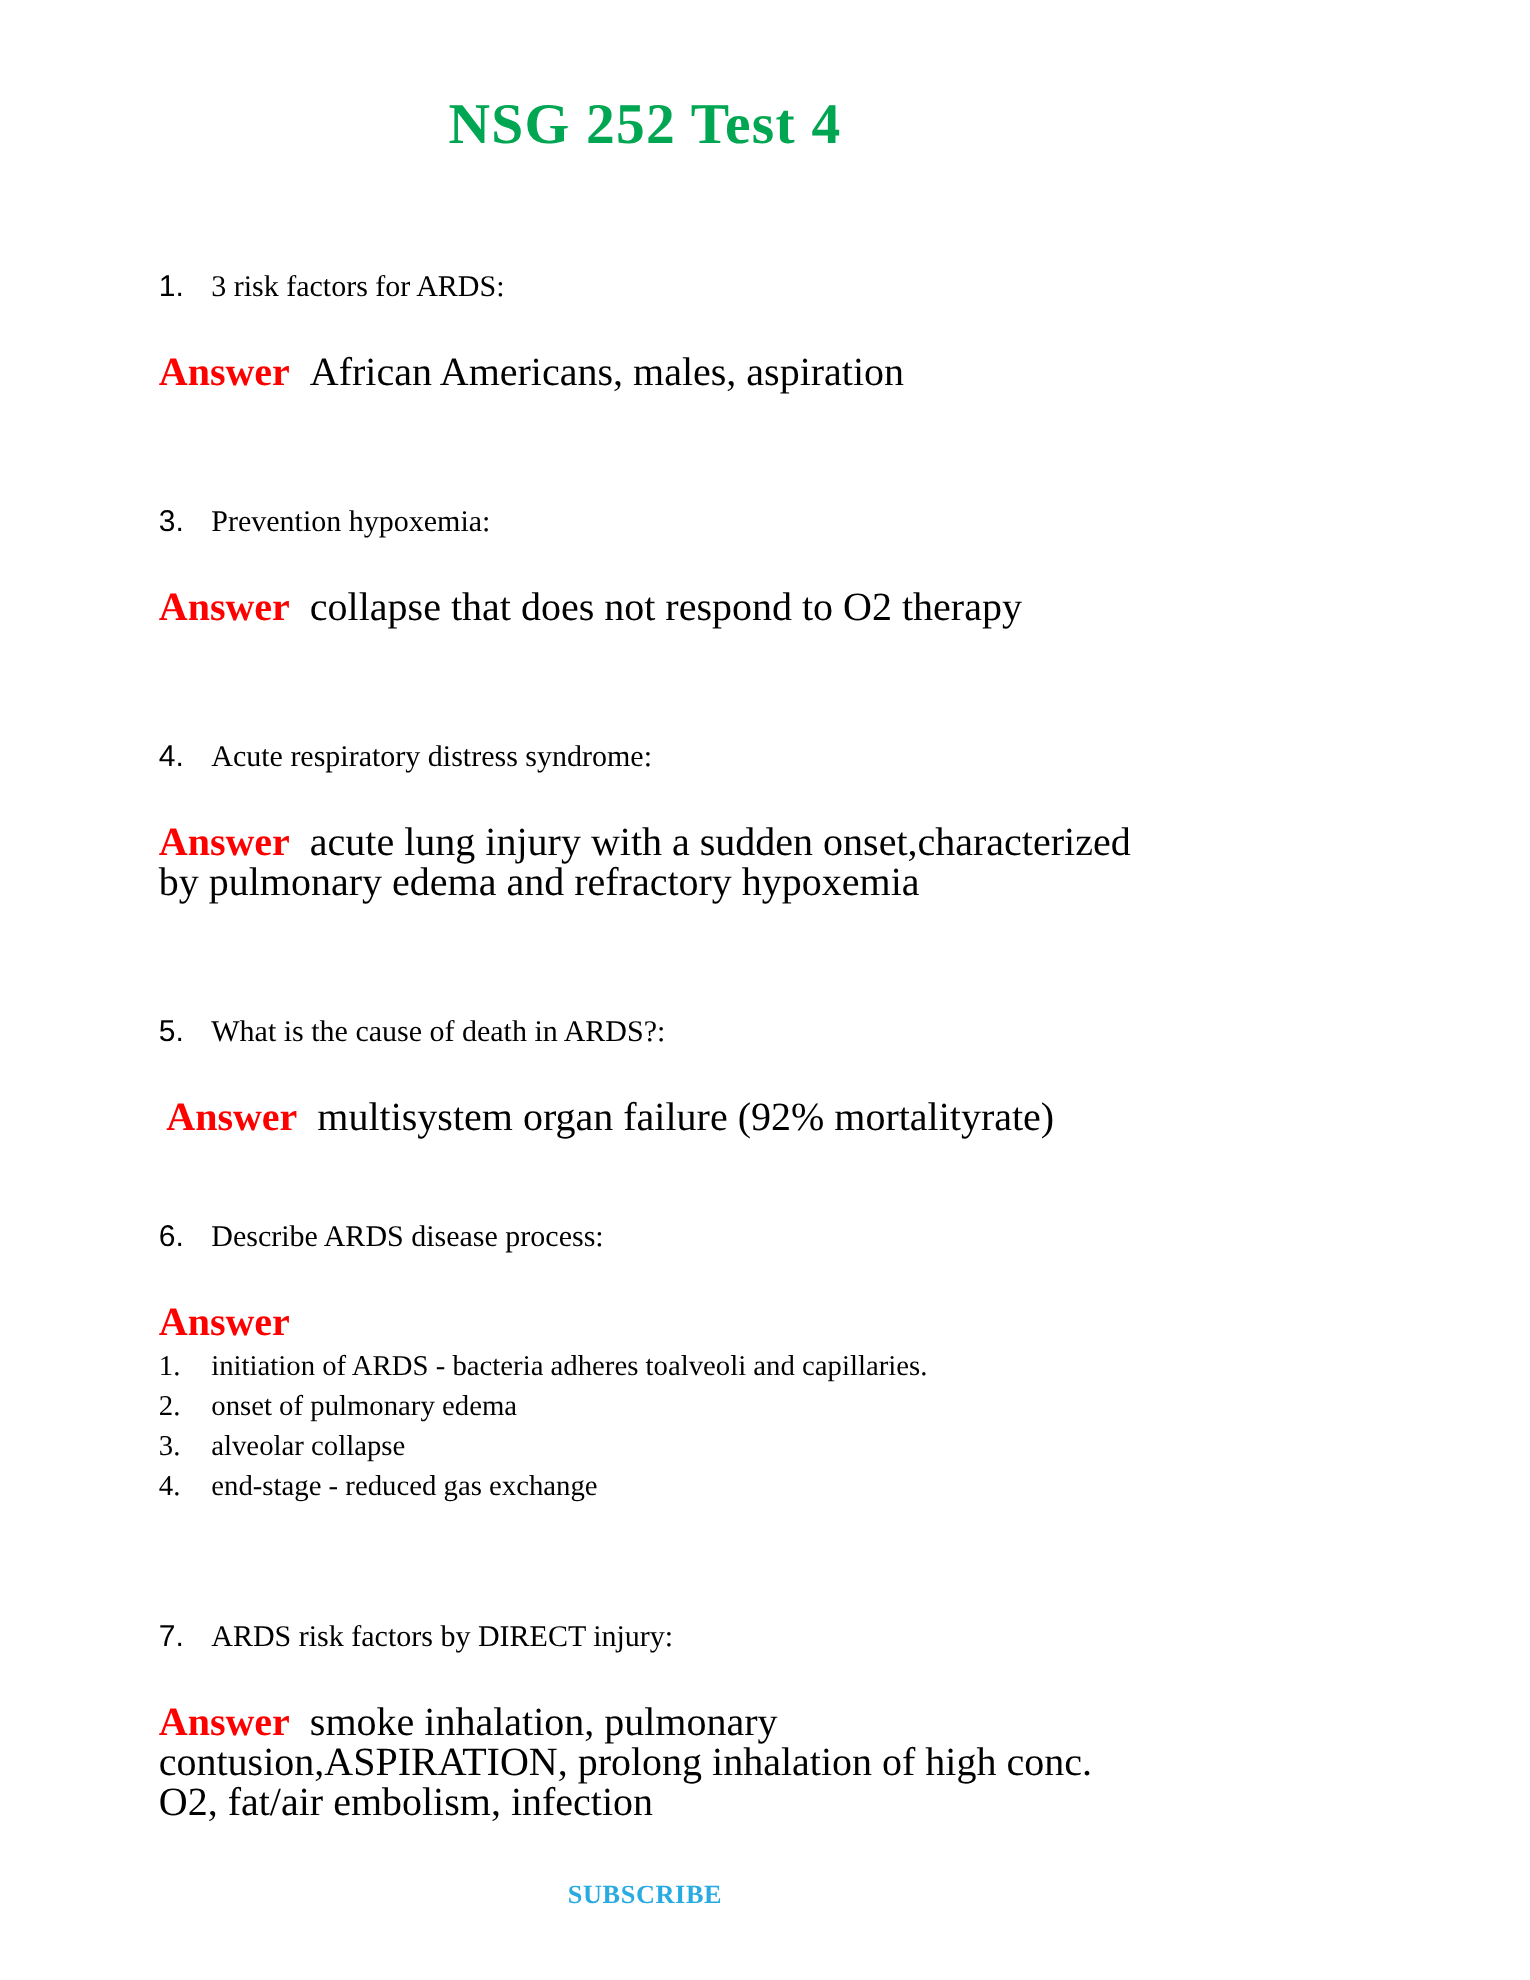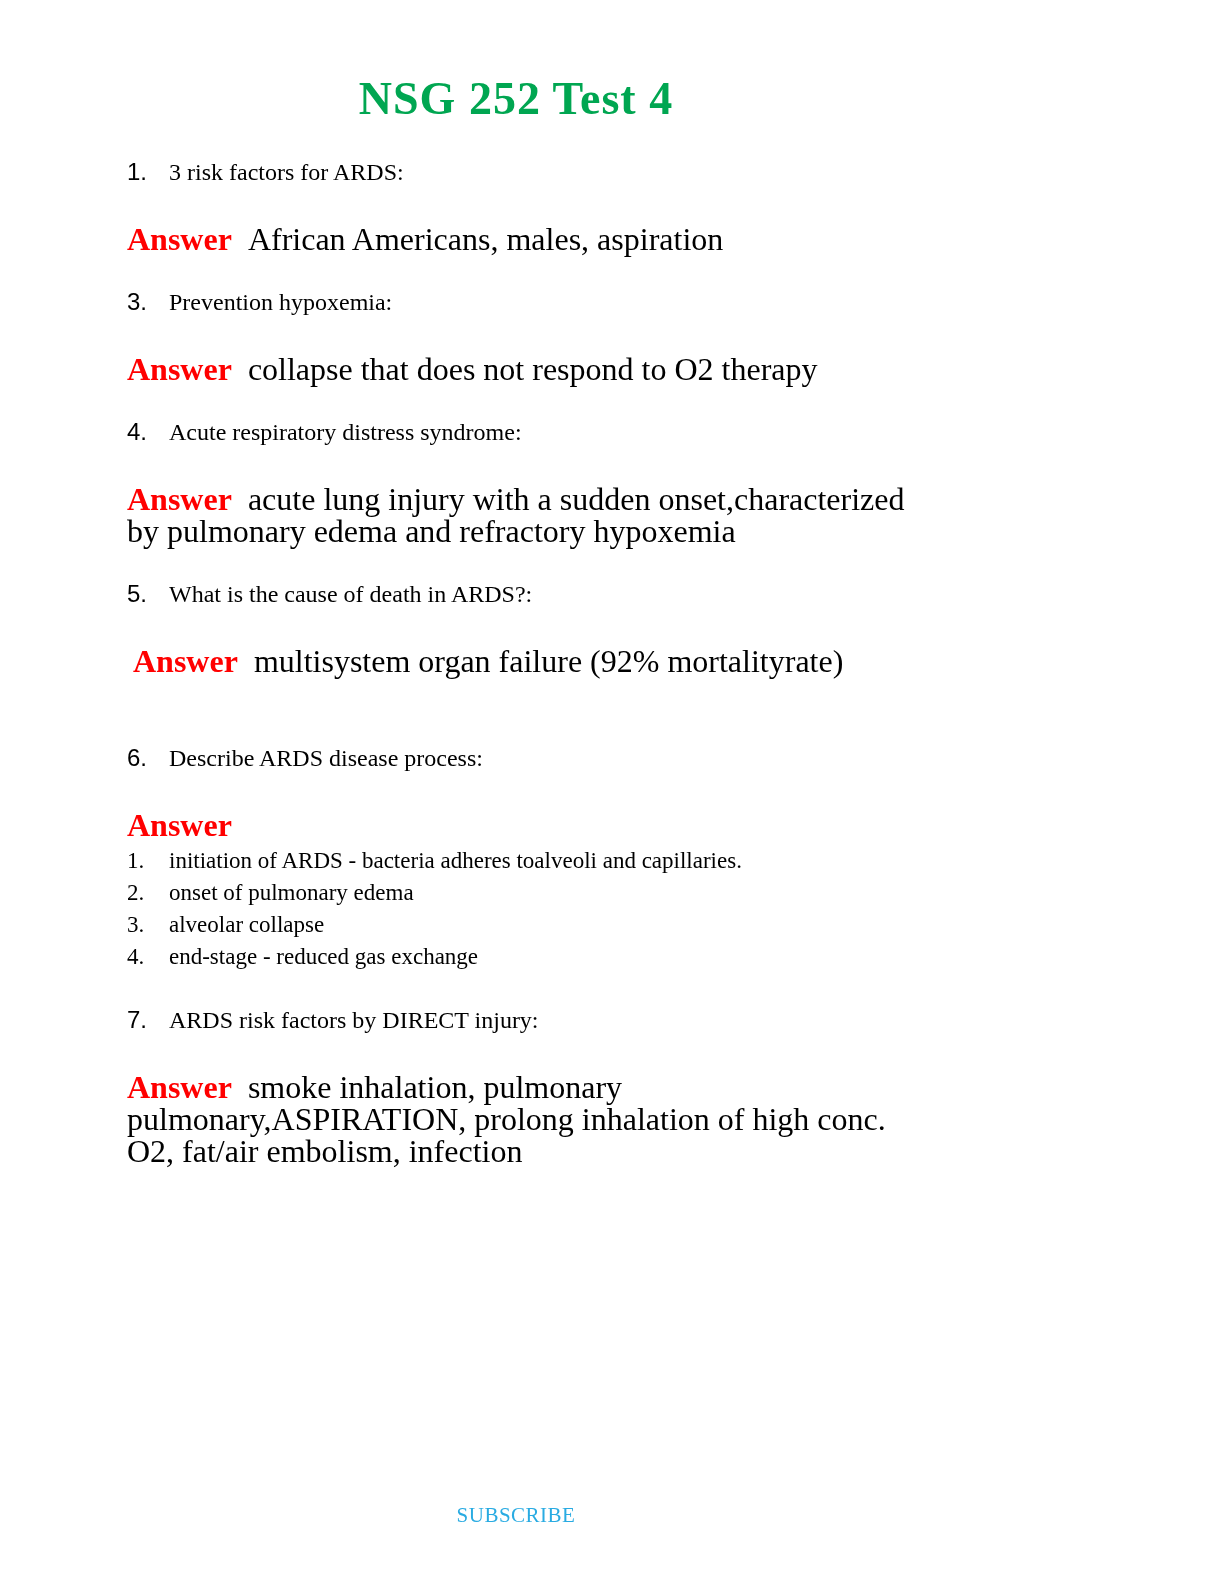--- a/index.html
+++ b/index.html
@@ -16,21 +16,21 @@
   .doc-title{
     margin:0;
     padding-top:72px;
     text-align:center;
     font-size:46px;
     font-weight:bold;
     color:#00A651;
     font-family:"Liberation Serif",serif;
     letter-spacing:1px;
   }
-  .qa{margin-top:32px;}
+  .qa{margin-top:90px;}
   .qa.tight{margin-top:66px;}
   .q-line{
     font-size:24px;
     line-height:30px;
   }
   .q-num{
     font-family:"Liberation Sans","DejaVu Sans",sans-serif;
     display:inline-block;
     min-width:26px;
     margin-right:16px;
@@ -62,21 +62,21 @@
   .footer{
     position:absolute;
     left:0;
     top:1503px;
     width:100%;
     text-align:center;
   }
   .subscribe{
     color:#29ABE2;
     font-size:21px;
-    font-weight:normal;
+    font-weight:bold;
     letter-spacing:0.5px;
     text-decoration:none;
     font-family:"Liberation Serif",serif;
     cursor:pointer;
   }
 </style>
 </head>
 <body>
 
 <div class="page">
@@ -142,21 +142,21 @@
           <span class="li-num">4.</span><span>end-stage - reduced gas exchange</span>
         </li>
       </ul>
     </section>
 
     <section class="qa">
       <div class="q-line">
         <span class="q-num">7.</span><span class="q-text">ARDS risk factors by DIRECT injury:</span>
       </div>
       <p class="a-line">
-        <span class="a-label">Answer</span><span class="a-text">smoke inhalation, pulmonary pulmonary,ASPIRATION, prolong inhalation of high conc. O2, fat/air embolism, infection</span>
+        <span class="a-label">Answer</span><span class="a-text">smoke inhalation, pulmonary contusion,ASPIRATION, prolong inhalation of high conc. O2, fat/air embolism, infection</span>
       </p>
     </section>
 
   </div>
 
   <div class="footer">
     <a class="subscribe">SUBSCRIBE</a>
   </div>
 </div>
 

